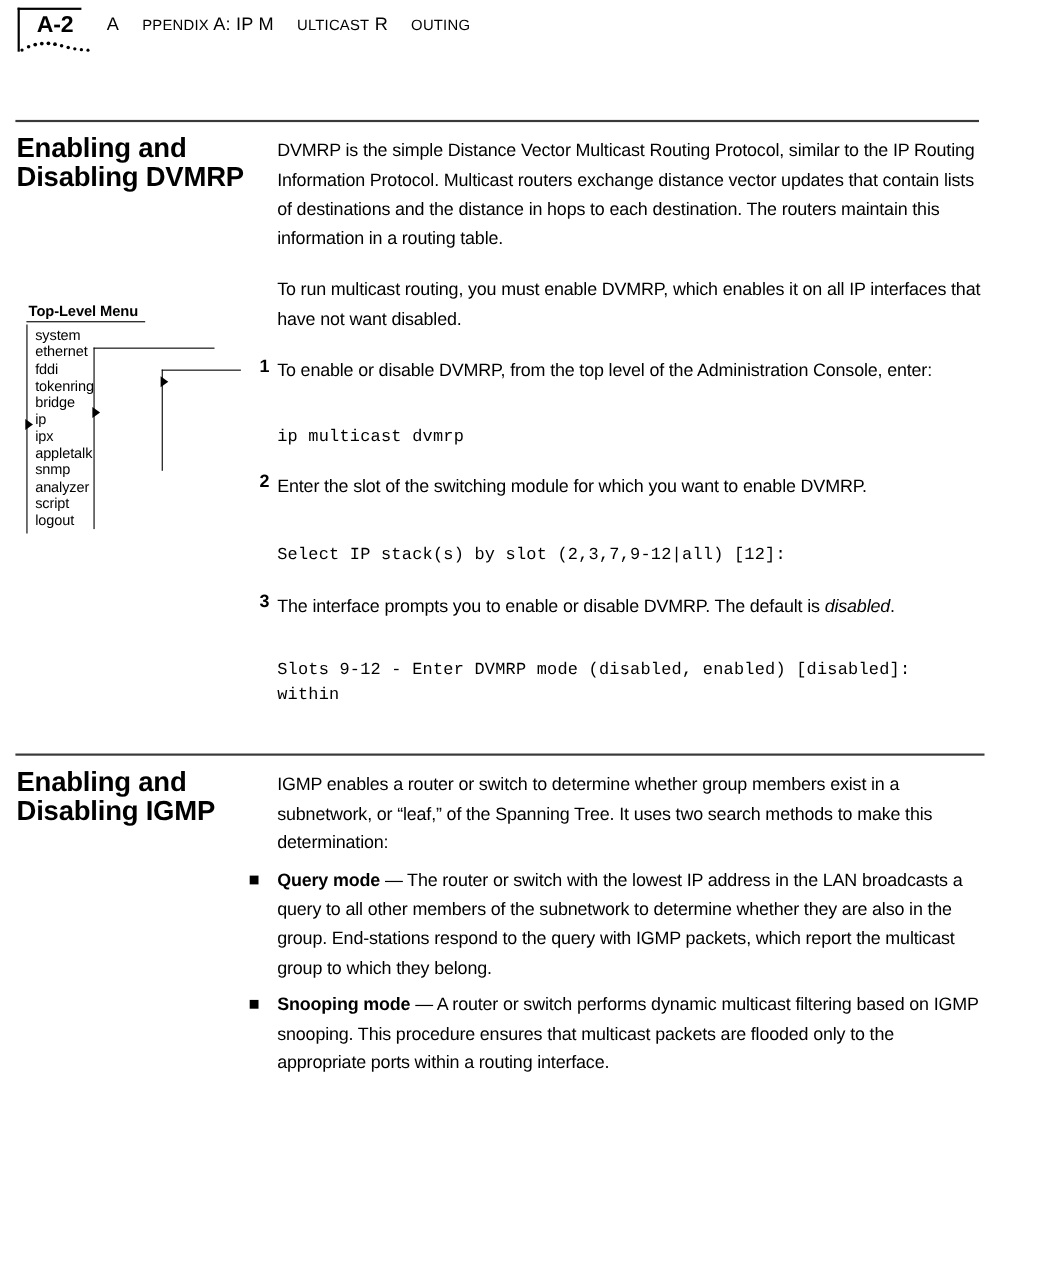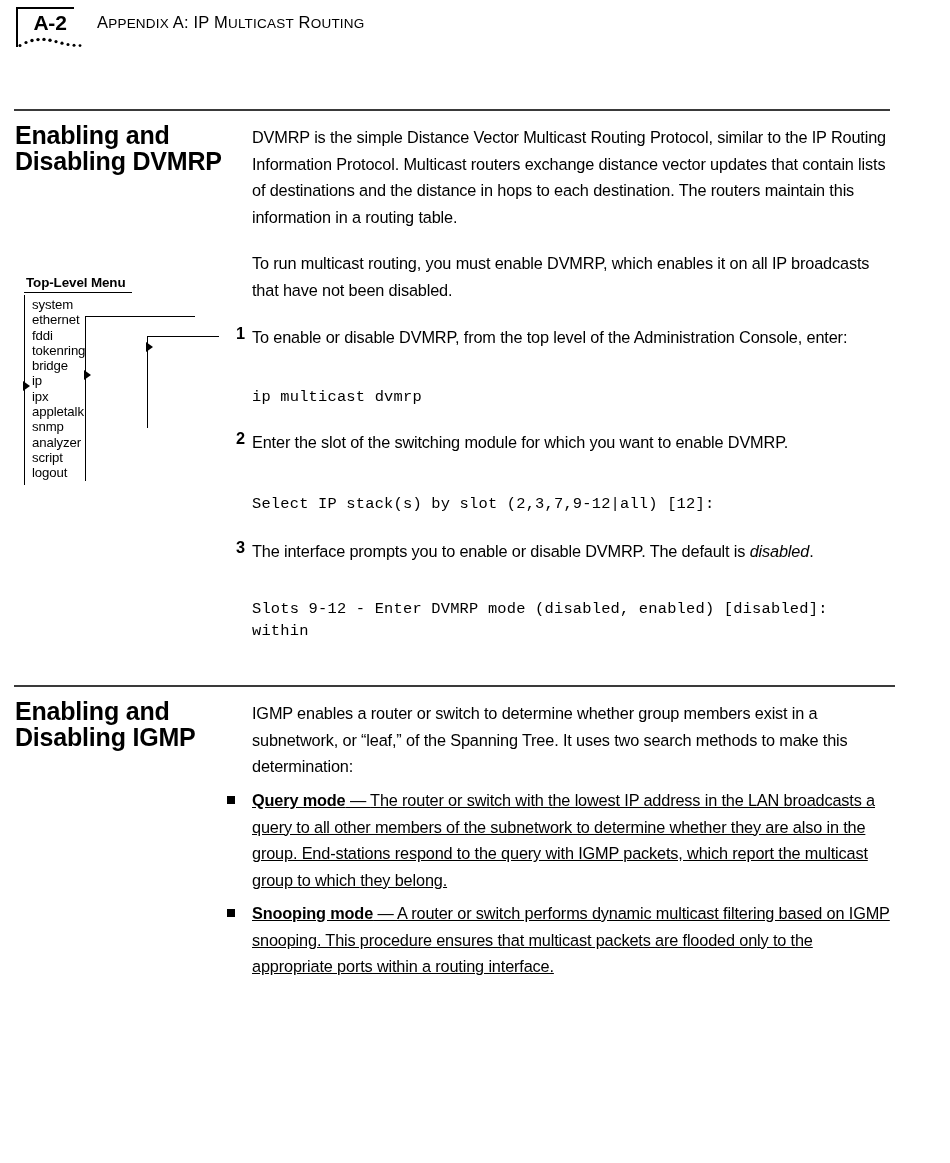--- a/index.html
+++ b/index.html
@@ -50,20 +50,21 @@
   }
   .hdr-title {
     position: absolute;
     left: 97px; top: 13px;
     font-size: 16.5px;
     letter-spacing: 0.2px;
     white-space: nowrap;
   }
   .hdr-title .sc {
     font-size: 13.5px;
+    margin-left: 21px;
   }
 
   
   .section-rule {
     position: absolute;
     height: 0;
     border-top: 2.5px solid #3a3a3a;
   }
   #rule-dvmrp { left: 14px; top: 109px; width: 876px; }
   #rule-igmp  { left: 14px; top: 685px; width: 881px; }
@@ -147,21 +148,20 @@
     position: absolute;
     left: 2px; top: 9px;
     width: 8px; height: 8px;
     background: #000;
   }
   .bullet-text {
     margin-left: 27px;
     font-size: 16.3px;
     line-height: 26.6px;
     letter-spacing: -0.15px;
-    text-decoration: underline;
   }
   .bullet-text b { font-weight: bold; }
   #bullet-query    { top: 787px; }
   #bullet-snooping { top: 900px; }
 
   
   #menu-diagram {
     position: absolute;
     left: 14px; top: 275px;
     width: 230px; height: 225px;
@@ -249,21 +249,21 @@
 </div>
 
 <div class="section-rule" id="rule-dvmrp"></div>
 
 <div class="section-heading" id="heading-dvmrp">
   <span>Enabling and</span><br>
   <span>Disabling DVMRP</span>
 </div>
 
 <p class="body-col para" id="para-dvmrp-1">DVMRP is the simple Distance Vector Multicast Routing Protocol, similar to the IP Routing Information Protocol. Multicast routers exchange distance vector updates that contain lists of destinations and the distance in hops to each destination. The routers maintain this information in a routing table.</p>
-<p class="body-col para" id="para-dvmrp-2">To run multicast routing, you must enable DVMRP, which enables it on all IP broadcasts that have not been disabled.</p>
+<p class="body-col para" id="para-dvmrp-2">To run multicast routing, you must enable DVMRP, which enables it on all IP interfaces that have not want disabled.</p>
 
 <div class="step" id="step-1">
   <span class="step-num">1</span>
   <div class="step-text">To enable or disable DVMRP, from the top level of the Administration Console, enter:</div>
 </div>
 <div class="code bold" id="code-1">ip multicast dvmrp</div>
 
 <div class="step" id="step-2">
   <span class="step-num">2</span>
   <div class="step-text">Enter the slot of the switching module for which you want to enable DVMRP.</div>

